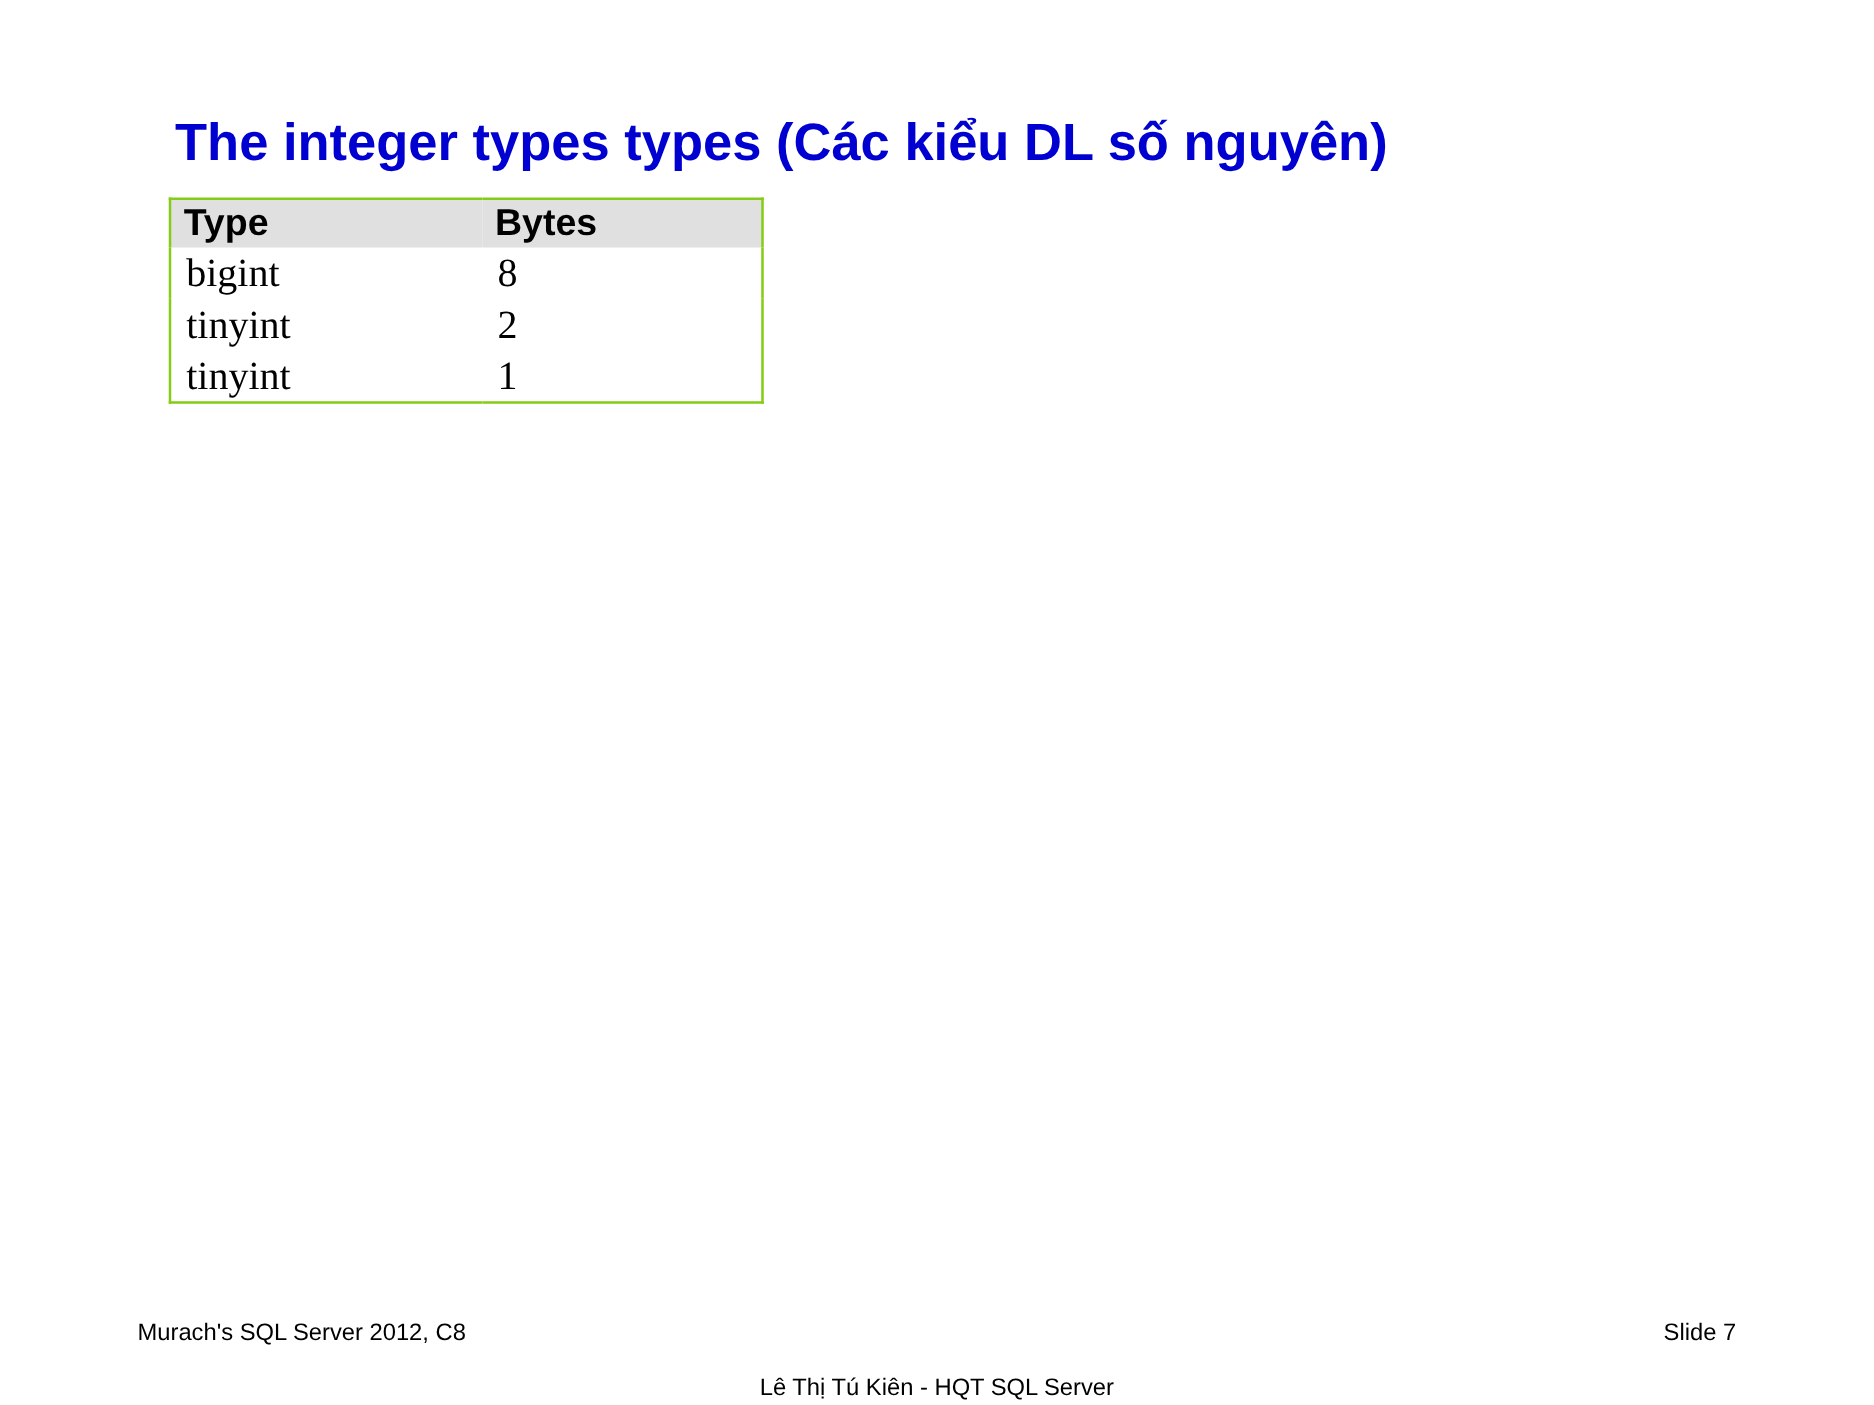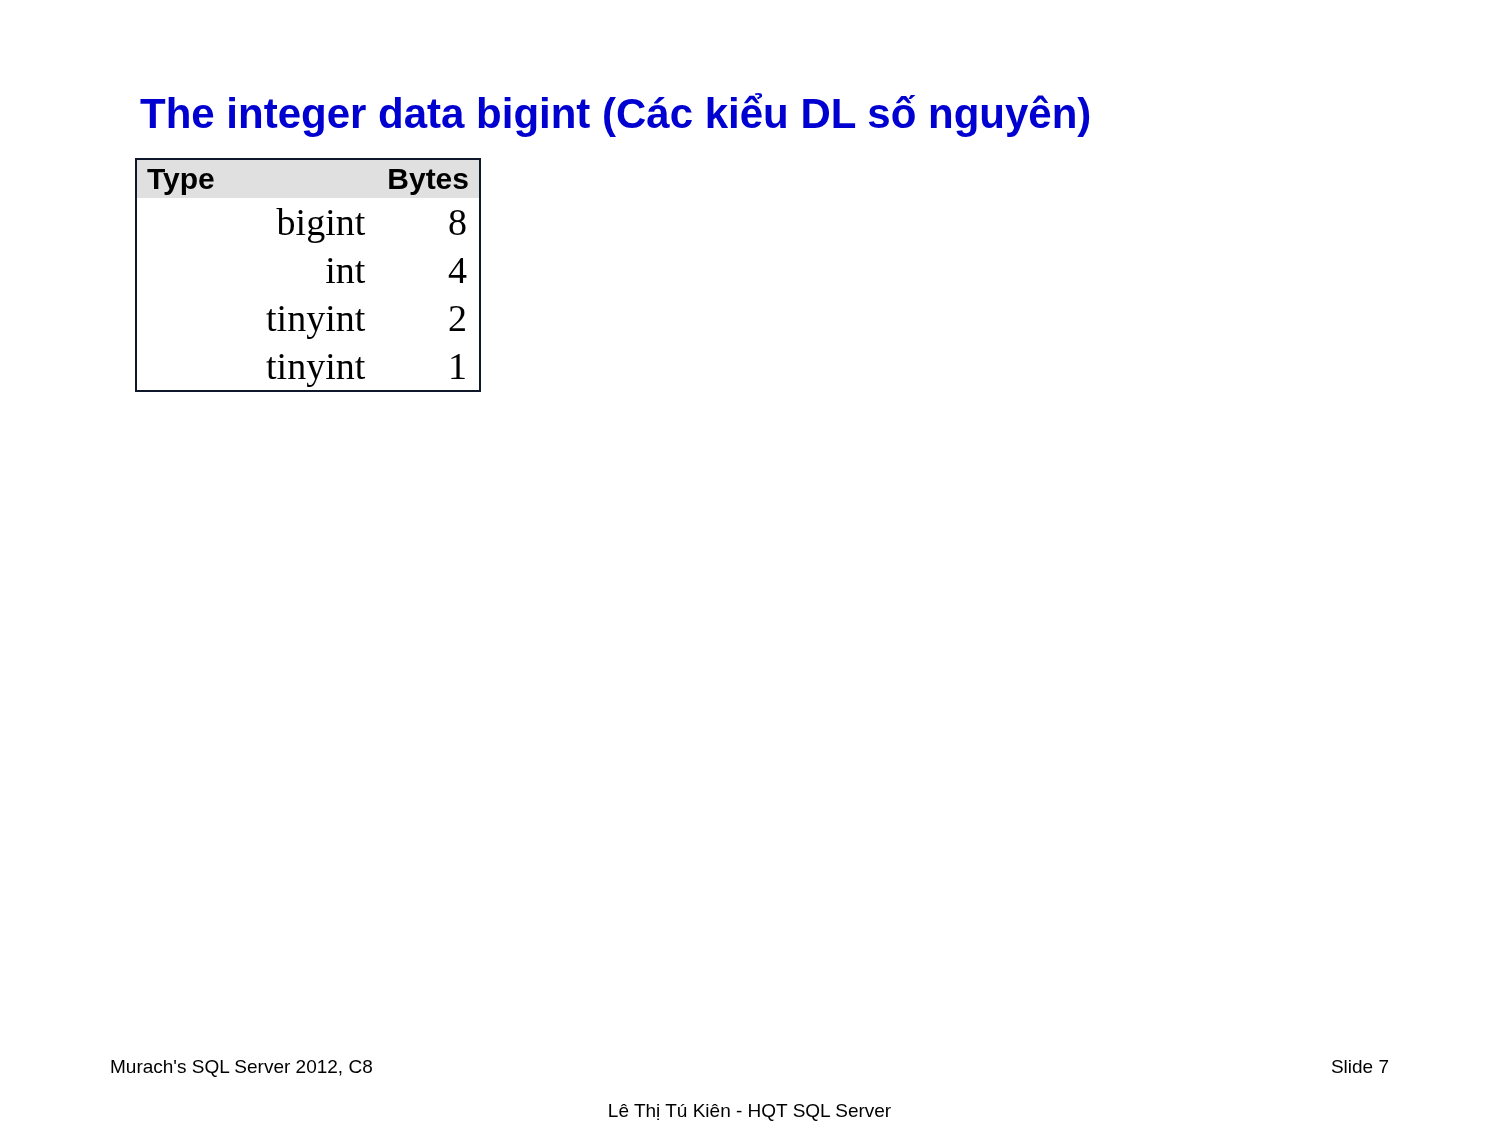--- a/index.html
+++ b/index.html
@@ -19,37 +19,37 @@
     }
     .slide-title {
       color: #0000d0;
       font-weight: bold;
       font-size: 42px;
       margin-bottom: 20px;
       padding-left: 5px;
     }
     .data-table {
       border-collapse: collapse;
-      border: 2px solid #0f172a;
-      width: 346px;
+      border: 2px solid #84cc16;
+      width: 476px;
       padding-left: 12px;
     }
     .data-table th {
       background-color: #e0e0e0;
       text-align: left;
       font-weight: bold;
       font-size: 30px;
       font-family: Arial, sans-serif;
       padding: 2px 10px;
     }
     .data-table td {
       font-family: 'Times New Roman', Times, serif;
-      font-size: 38px;
+      font-size: 32px;
       padding: 2px 12px;
-      text-align: right;
+      text-align: left;
     }
     .data-table th:first-child,
     .data-table td:first-child {
       width: 250px;
     }
     .footer {
       position: absolute;
       bottom: 46px;
       left: 0;
       right: 0;
@@ -64,36 +64,32 @@
       position: absolute;
       left: 50%;
       transform: translateX(-50%);
       margin-top: 44px;
     }
   </style>
 </head>
 <body>
 
 <div class="slide-content">
-  <h1 class="slide-title">The integer data bigint (Các kiểu DL số nguyên)</h1>
+  <h1 class="slide-title">The integer types types (Các kiểu DL số nguyên)</h1>
   <table class="data-table">
     <thead>
       <tr>
         <th>Type</th>
         <th>Bytes</th>
       </tr>
     </thead>
     <tbody>
       <tr>
         <td>bigint</td>
         <td>8</td>
-      </tr>
-      <tr>
-        <td>int</td>
-        <td>4</td>
       </tr>
       <tr>
         <td>tinyint</td>
         <td>2</td>
       </tr>
       <tr>
         <td>tinyint</td>
         <td>1</td>
       </tr>
     </tbody>

